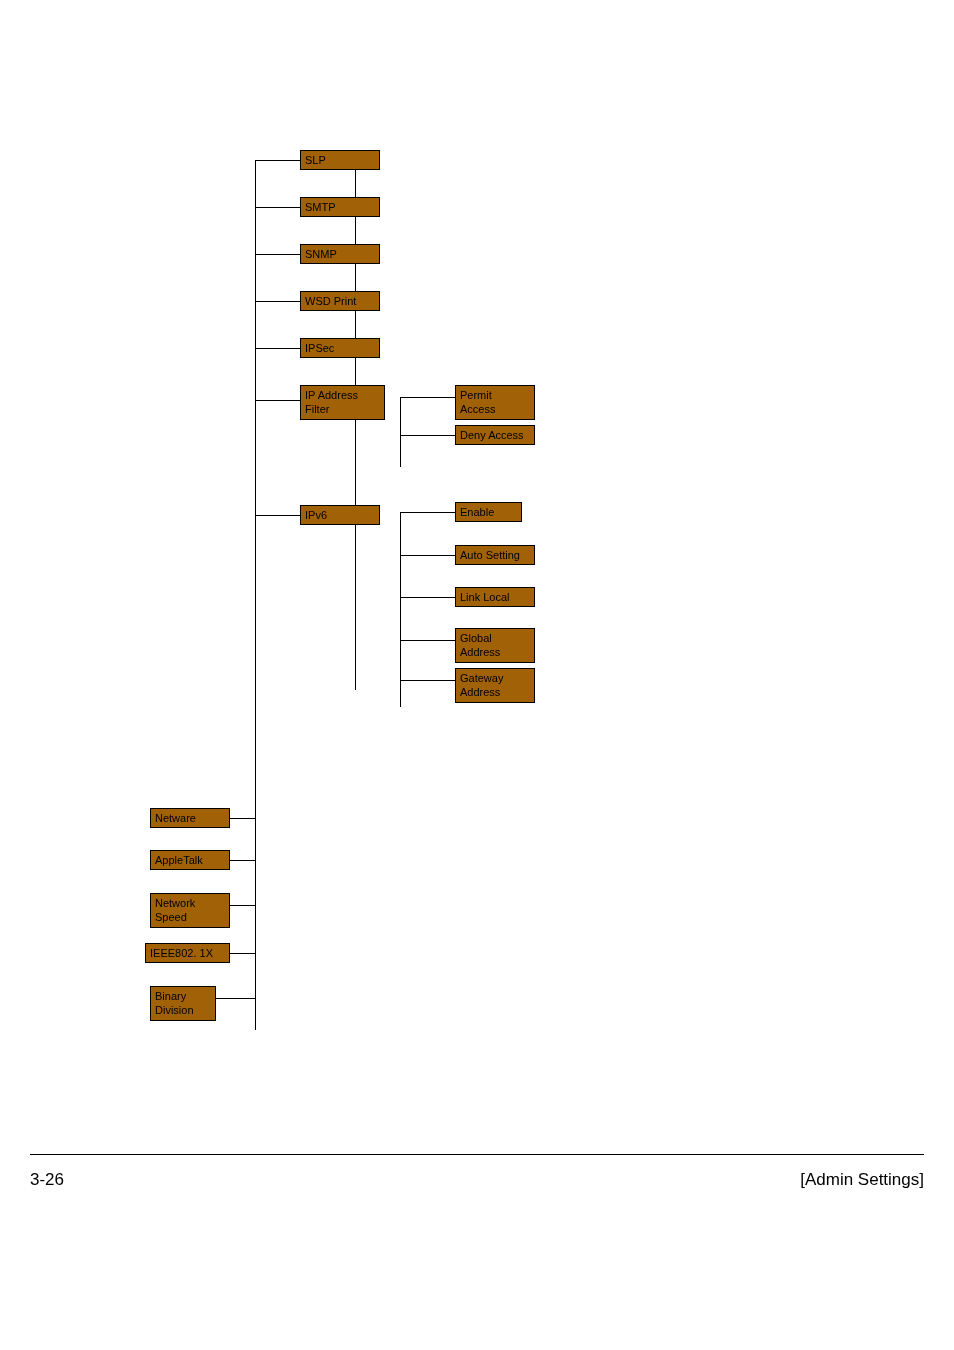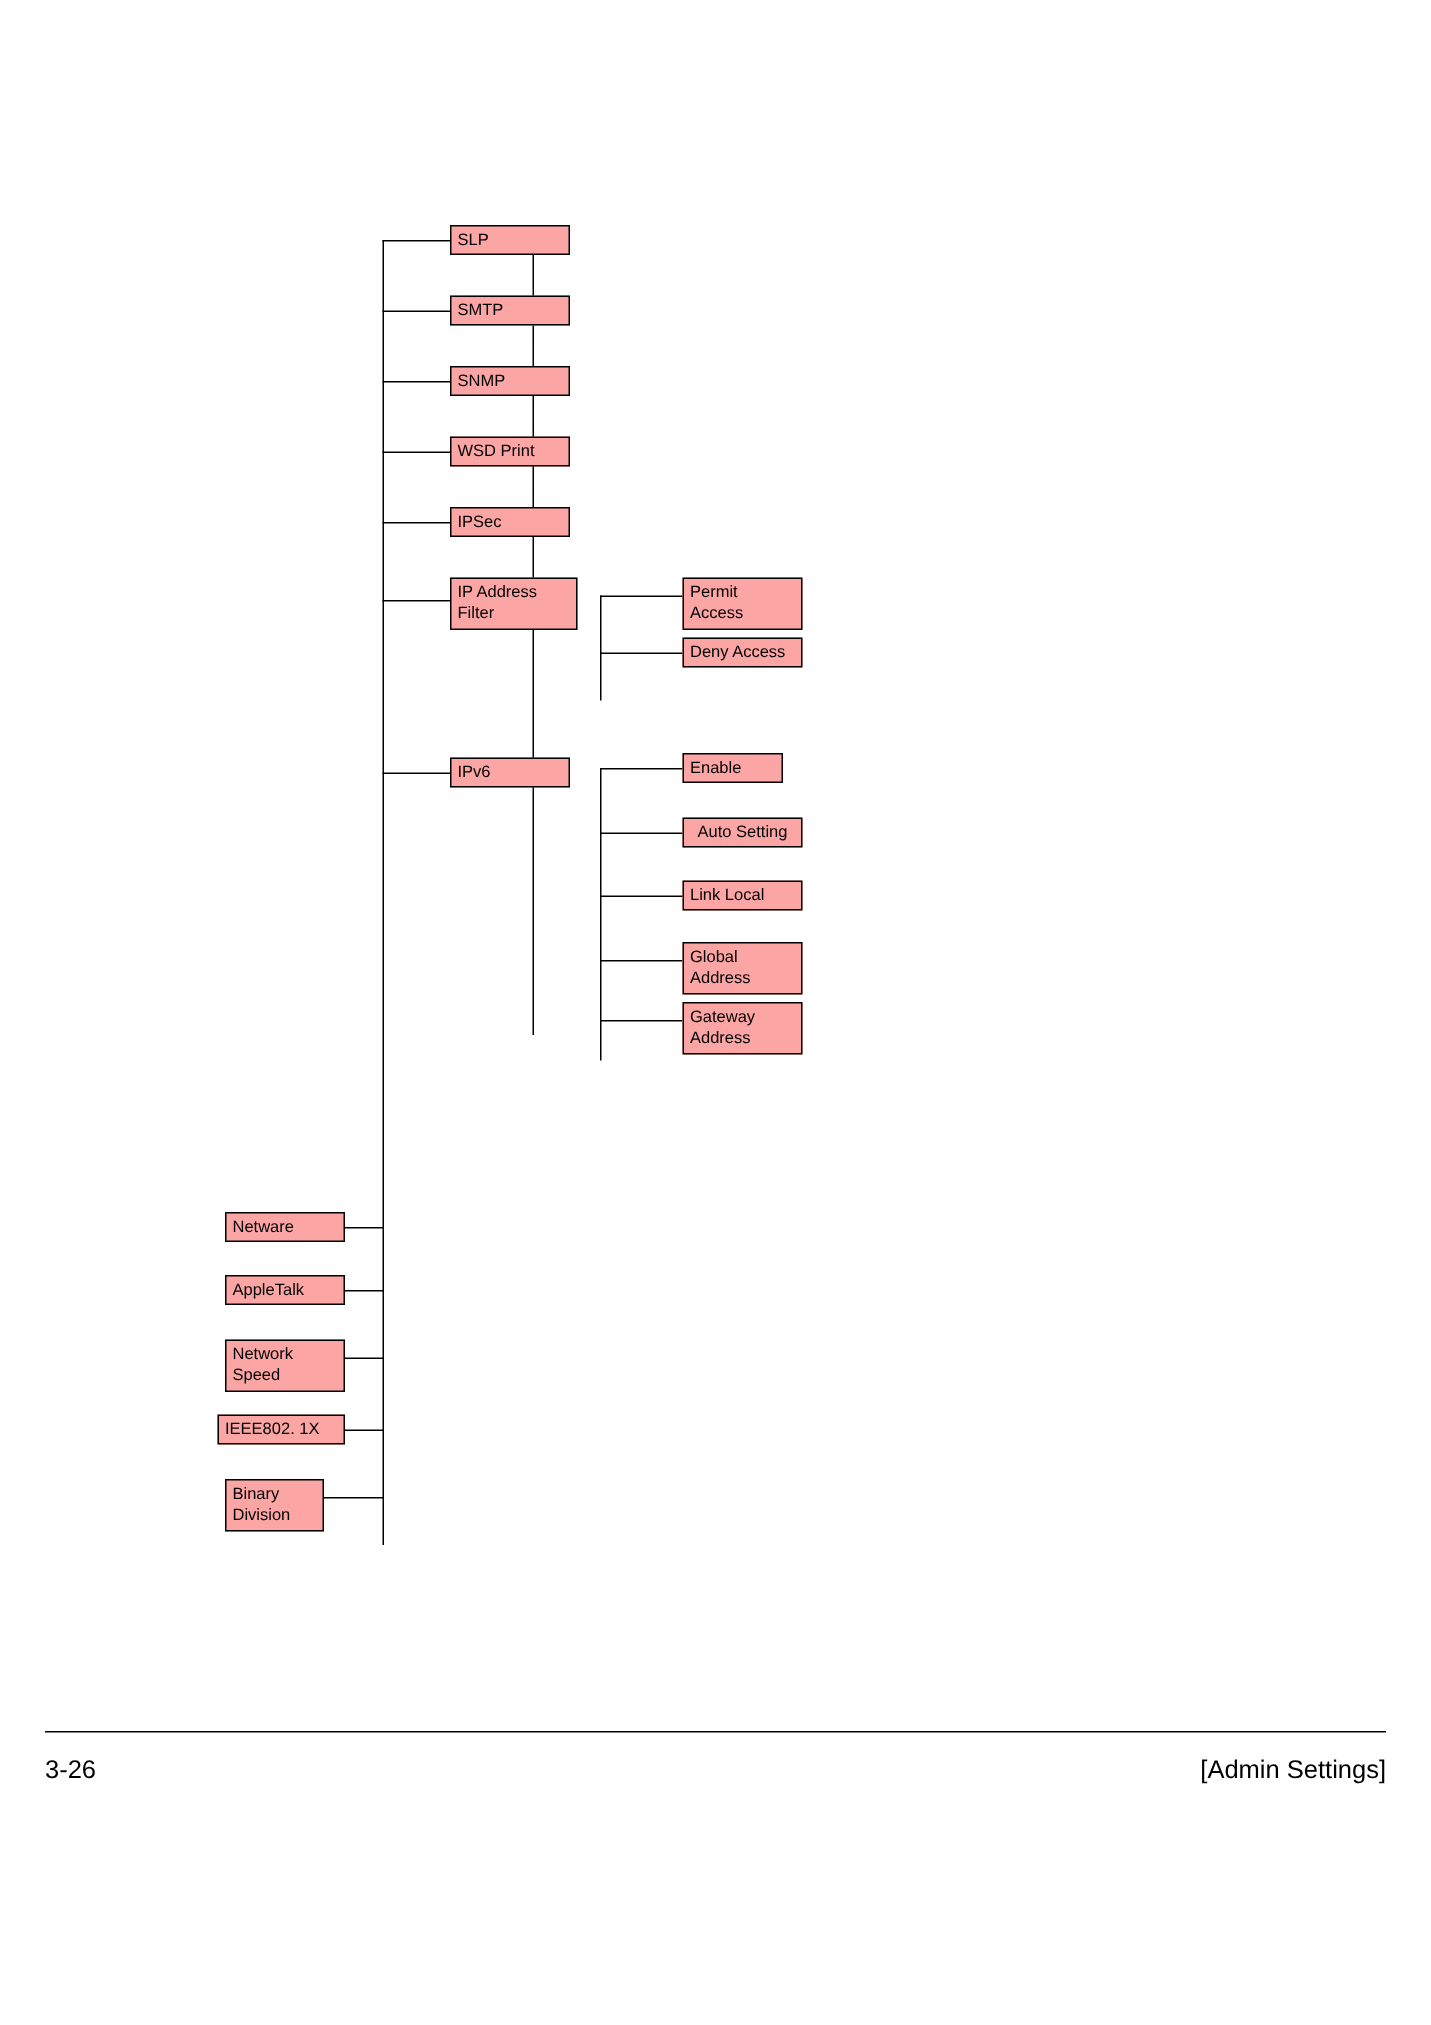--- a/index.html
+++ b/index.html
@@ -69,21 +69,21 @@
       top: 0;
       width: 1px;
       background: #000;
       height: 530px;
     }
 
     
     .node {
       position: absolute;
       border: 1px solid #000;
-      background: #fca5a5;
+      background: #a16207;
       padding: 2px 4px;
       font-size: 11px;
       line-height: 1.3;
     }
 
     
     
     
 
   </style>
@@ -126,21 +126,21 @@
 
     <div style="position:absolute; top:355px; left:55px; width:100px; height:1px; background:#000;"></div>
     <div class="node" style="top:345px; left:100px; width:80px;">IPv6</div>
 
     <div style="position:absolute; top:352px; left:200px; width:1px; height:195px; background:#000;"></div>
 
     <div style="position:absolute; top:352px; left:200px; width:55px; height:1px; background:#000;"></div>
     <div class="node" style="top:342px; left:255px; width:67px;">Enable</div>
 
     <div style="position:absolute; top:395px; left:200px; width:55px; height:1px; background:#000;"></div>
-    <div class="node" style="top:385px; left:255px; width:80px;text-align:center;">Auto Setting</div>
+    <div class="node" style="top:385px; left:255px; width:80px;">Auto Setting</div>
 
     <div style="position:absolute; top:437px; left:200px; width:55px; height:1px; background:#000;"></div>
     <div class="node" style="top:427px; left:255px; width:80px;">Link Local</div>
 
     <div style="position:absolute; top:480px; left:200px; width:55px; height:1px; background:#000;"></div>
     <div class="node" style="top:468px; left:255px; width:80px;">Global<br>Address</div>
 
     <div style="position:absolute; top:520px; left:200px; width:55px; height:1px; background:#000;"></div>
     <div class="node" style="top:508px; left:255px; width:80px;">Gateway<br>Address</div>
 

